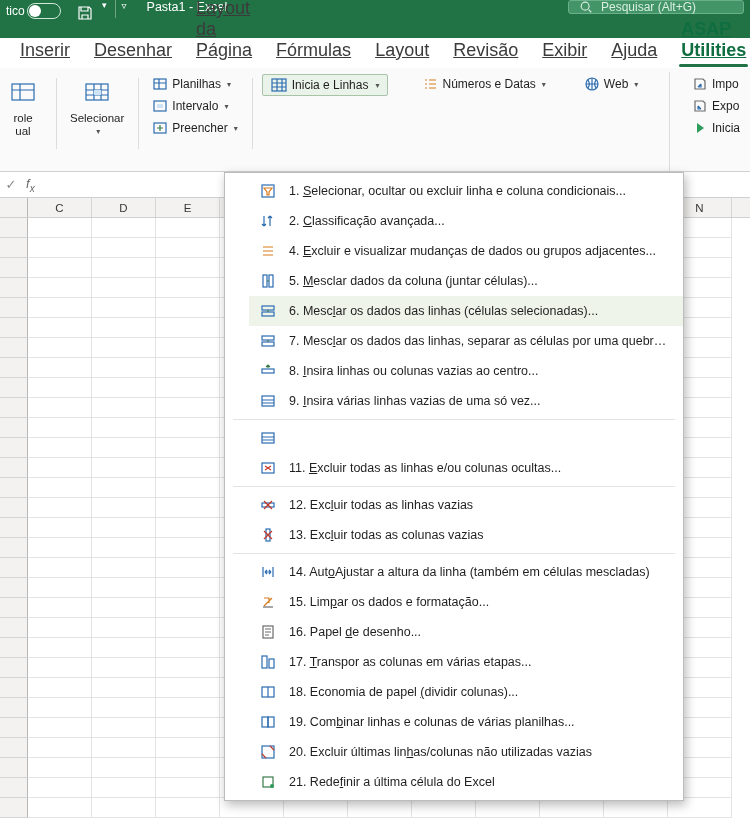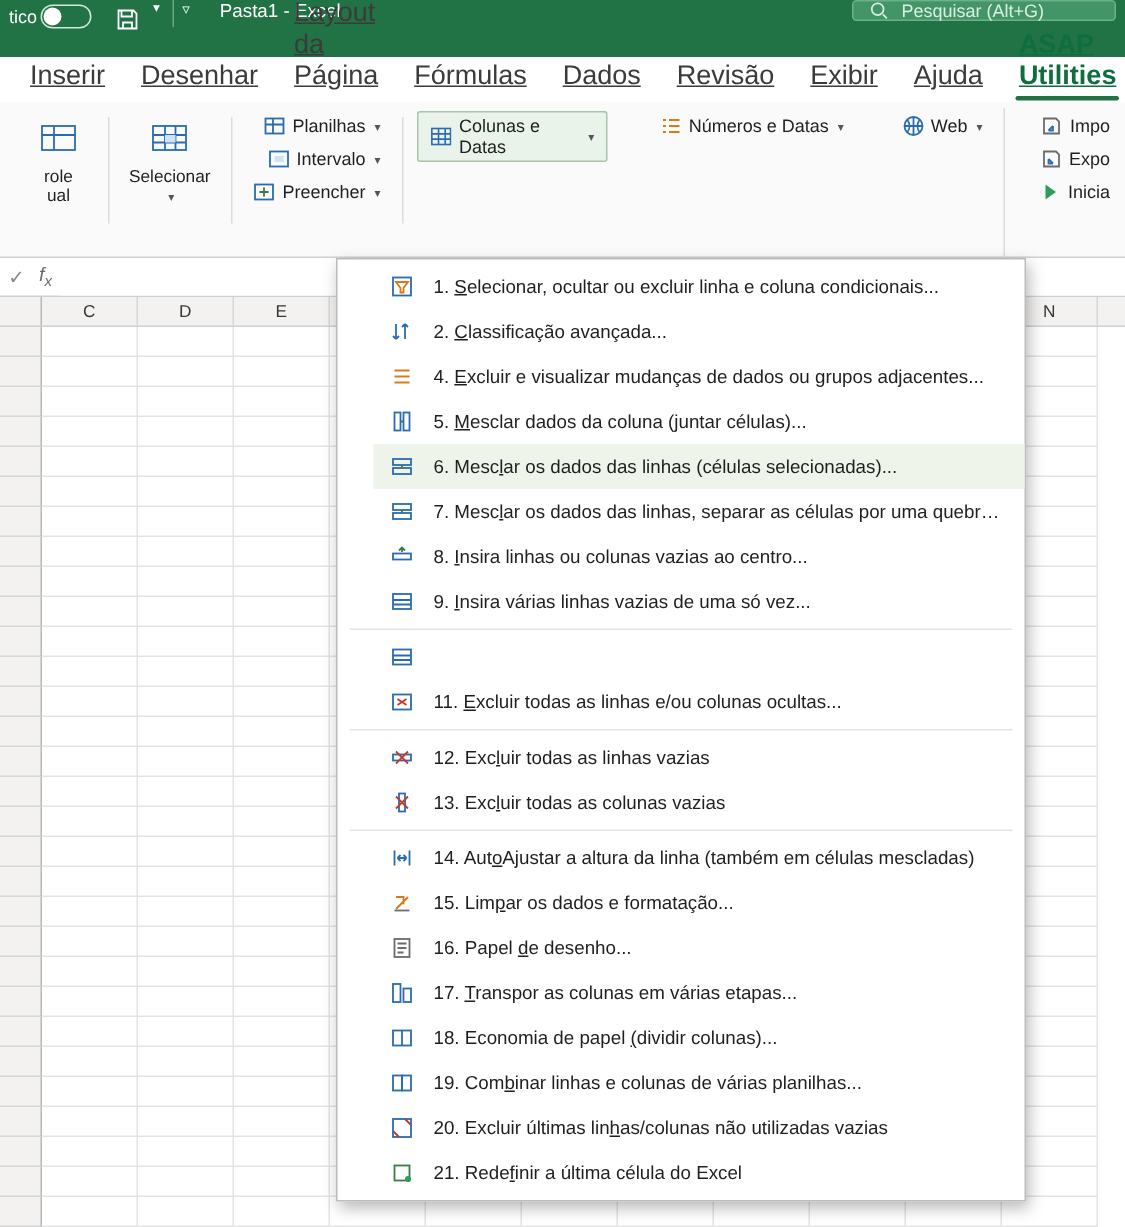--- a/index.html
+++ b/index.html
@@ -22,21 +22,21 @@
   .ribbontabs .tab { padding: 7px 12px 6px; font-size: 18px; color: #3b3b3b; cursor: pointer; text-decoration: underline; }
   .ribbontabs .tab.active { color: #0f6e3f; font-weight: 600; position: relative; }
   .ribbontabs .tab.active::after { content: ""; position: absolute; left: 10px; right: 10px; bottom: 0; height: 3px; background: #217346; border-radius: 2px; }
 
   
   .ribbon { height: 104px; background: #fafafa; border-bottom: 1px solid #d0d0d0; display: flex; align-items: stretch; padding: 4px 0 0; position: relative; }
   .rgroup { display: flex; flex-direction: column; padding: 2px 10px 4px; position: relative; }
   .rgroup + .rgroup::before { content: ""; position: absolute; left: 0; top: 6px; bottom: 22px; width: 1px; background: #dcdcdc; }
   .rbig { display: flex; flex-direction: column; align-items: center; gap: 2px; padding: 2px 4px; font-size: 11.5px; line-height: 1.15; text-align: center; min-width: 46px; }
   .rbig .bigicon { width: 34px; height: 34px; display: flex; align-items: center; justify-content: center; }
-  .rline { display: flex; align-items: center; gap: 4px; padding: 2px 4px; font-size: 12px; white-space: nowrap; justify-content: flex-end; }
+  .rline { display: flex; align-items: center; gap: 4px; padding: 2px 4px; font-size: 12px; white-space: nowrap; }
   .rline .sicon { width: 16px; height: 16px; display: inline-flex; align-items: center; justify-content: center; }
   .rcaret { font-size: 8px; color: #555; margin-left: 2px; }
   .ractive { border: 1px solid #a9c3a9; background: #eaf3ea; border-radius: 2px; padding: 2px 8px; font-size: 12px; display: flex; align-items: center; gap: 5px; }
 
   .rstack { display: flex; flex-direction: column; gap: 2px; }
 
   
   .fx { height: 26px; display: flex; align-items: center; border-bottom: 1px solid #d0d0d0; }
   .fx-cancel { width: 22px; text-align: center; color: #888; font-size: 13px; }
   .fx-f { font-style: italic; color: #6a6a6a; font-size: 13px; padding: 0 4px; }
@@ -97,30 +97,30 @@
       </svg>
     <span>Pesquisar (Alt+G)</span>
   </div>
 </div>
 
 <div class="ribbontabs" id="ribbontabs">
     <div class="tab">Inserir</div>
     <div class="tab">Desenhar</div>
     <div class="tab">Layout da Página</div>
     <div class="tab">Fórmulas</div>
-    <div class="tab">Dados</div>
+    <div class="tab">Layout</div>
     <div class="tab">Revisão</div>
     <div class="tab">Exibir</div>
     <div class="tab">Ajuda</div>
     <div class="tab active">ASAP Utilities</div>
   </div>
 
 <div class="ribbon">
 
-  <div class="rgroup" style="padding-left:16px">
+  <div class="rgroup" style="padding-left:0">
     <div class="rbig">
       <span class="bigicon">
         <svg width="28" height="28" viewBox="0 0 28 28">
             <rect x="3" y="5" width="22" height="16" class="ico-blue"></rect>
             <path d="M3 11h22 M11 5v16" class="ico-blue"></path>
           </svg>
       </span>
       <span style="white-space:pre">role
 ual</span>
     </div>
@@ -175,21 +175,21 @@
       </div>
   </div>
 
   <div class="rgroup" style="flex-direction:row;align-items:flex-start;gap:30px">
     <div class="rstack">
       <div class="ractive">
         <svg width="16" height="16" viewBox="0 0 16 16">
             <rect x="1" y="2" width="14" height="12" class="ico-blue"></rect>
             <path d="M1 6h14M1 10h14M6 2v12M11 2v12" class="ico-blue"></path>
           </svg>
-        <span>Colunas e Datas</span>
+        <span>Inicia e Linhas</span>
         <span class="rcaret">▾</span>
       </div>
     </div>
     <div class="rstack">
       <div class="rline">
         <span class="sicon">
             <svg width="16" height="16" viewBox="0 0 16 16">
               <path d="M3 4h2M3 8h2M3 12h2M7 4h7M7 8h7M7 12h7" class="ico-ora"></path>
             </svg>
           </span>

